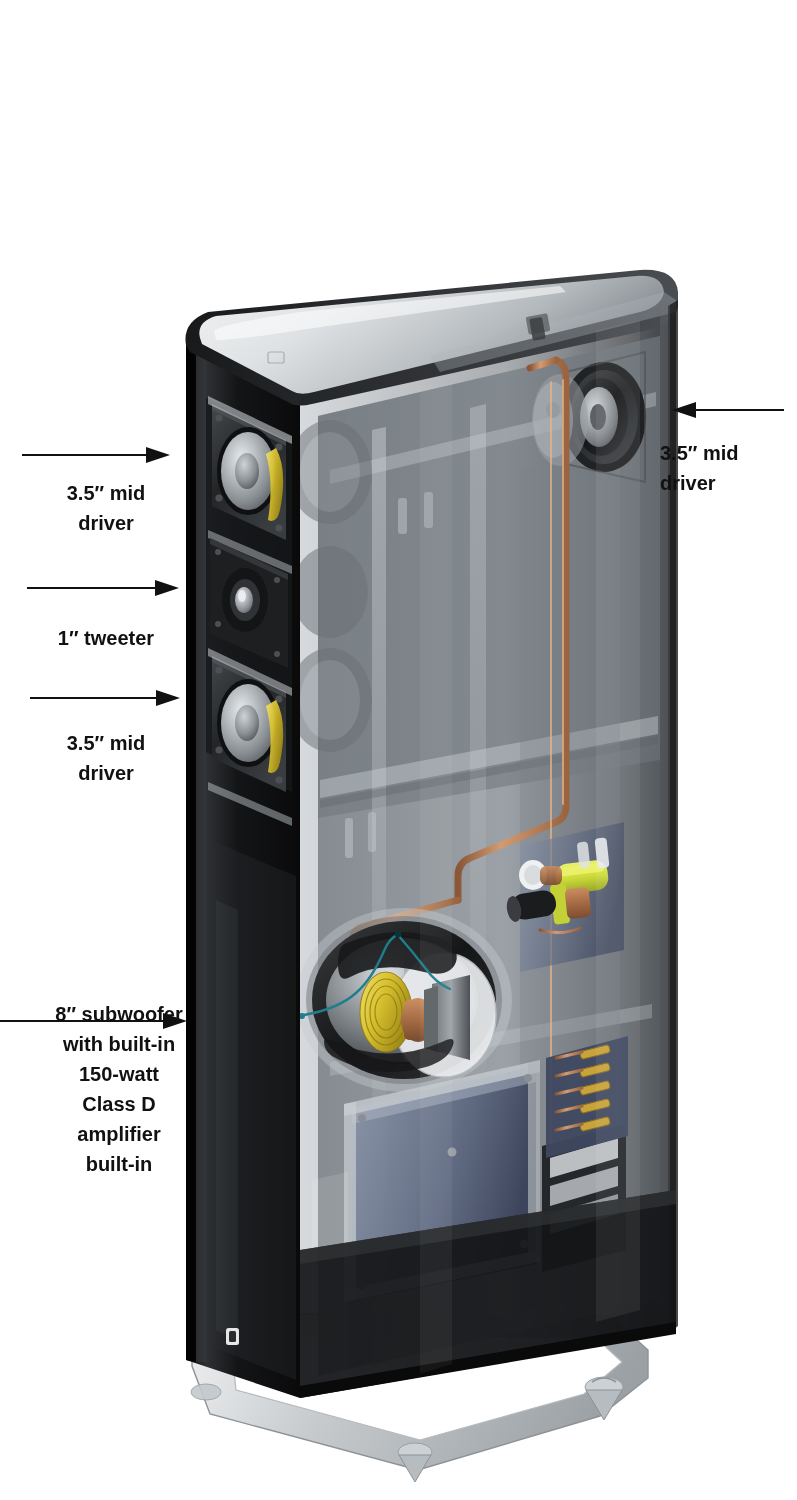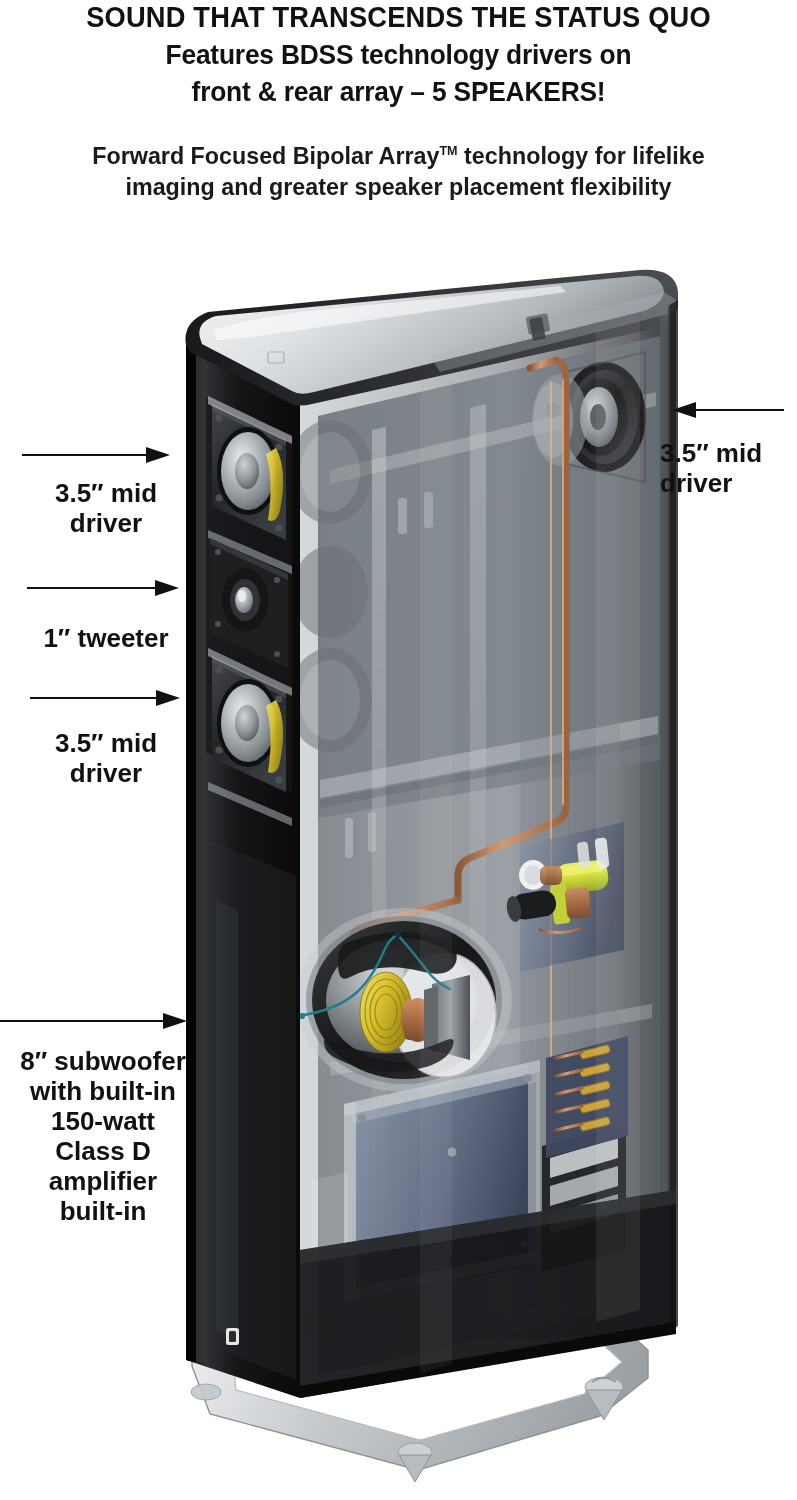--- a/index.html
+++ b/index.html
@@ -20,21 +20,21 @@
   }
   .h1{font-size:29px;line-height:31px;padding-top:2px;letter-spacing:.2px;}
   .h2{font-size:28px;line-height:34px;padding-top:5px;}
   .h3{font-size:28px;line-height:34px;padding-top:3px;}
   .sub{position:absolute;left:0;top:140px;width:797px;text-align:center;}
   .s-line{font-weight:600;font-size:24px;line-height:31px;color:#1a1a1a;transform:scaleX(.97);transform-origin:center;}
   .tm{font-size:13px;vertical-align:super;line-height:0;font-weight:600;}
 
   
   .callout{position:absolute;font-weight:700;color:#111;}
-  .callout .lbl{font-size:26px;line-height:30px;white-space:pre-line;}
+  .callout .lbl{font-size:20px;line-height:30px;white-space:pre-line;}
 
   .arrow{position:absolute;height:20px;}
   .arrow .shaft{
     position:absolute;left:0;top:9px;height:2px;background:#111;border-radius:0;
   }
   .arrow .head{
     position:absolute;top:2px;width:0;height:0;
     border-top:8px solid transparent;border-bottom:8px solid transparent;
   }
   .arrow.right .head{right:0;border-left:24px solid #111;}
@@ -43,30 +43,21 @@
   .arrow.left  .shaft{left:16px;}
 
   
   .speaker{position:absolute;left:0;top:0;width:797px;height:1500px;pointer-events:none;}
 </style>
 </head>
 <body>
 
 <div class="stage">
 
-  <div class="header">
-    <div class="h-line h1">SOUND THAT TRANSCENDS THE STATUS QUO</div>
-    <div class="h-line h2">Features BDSS technology drivers on</div>
-    <div class="h-line h3">front &amp; rear array – 5 SPEAKERS!</div>
-  </div>
-
-  <div class="sub">
-    <div class="s-line"><span>Forward Focused Bipolar Array</span><span class="tm">TM</span><span> technology for lifelike</span></div>
-    <div class="s-line">imaging and greater speaker placement flexibility</div>
-  </div>
+
 
   <svg class="speaker" viewBox="0 0 797 1500" xmlns="http://www.w3.org/2000/svg">
     <defs>
 
       <linearGradient id="gFrontFace" x1="0" y1="0" x2="1" y2="0">
         <stop offset="0" stop-color="#0b0b0c"></stop>
         <stop offset="0.18" stop-color="#2e3033"></stop>
         <stop offset="0.45" stop-color="#141517"></stop>
         <stop offset="1" stop-color="#0a0a0b"></stop>
       </linearGradient>
@@ -521,21 +512,21 @@
 
   <div class="callout" style="left:0px;top:612px;width:212px;text-align:center;margin-top:11px;">
     <div class="lbl">1″ tweeter</div>
   </div>
 
   <div class="callout" style="left:0px;top:728px;width:212px;text-align:center;">
     <div class="lbl">3.5″ mid
 driver</div>
   </div>
 
-  <div class="callout" style="left:0px;top:1046px;width:206px;text-align:center;">
+  <div class="callout" style="left:0px;top:999px;width:206px;text-align:center;padding-left:16px;">
     <div class="lbl">8″ subwoofer
 with built-in
 150-watt
 Class D
 amplifier
 built-in</div>
   </div>
 
   <div class="callout" style="left:660px;top:438px;width:137px;text-align:left;">
     <div class="lbl">3.5″ mid

